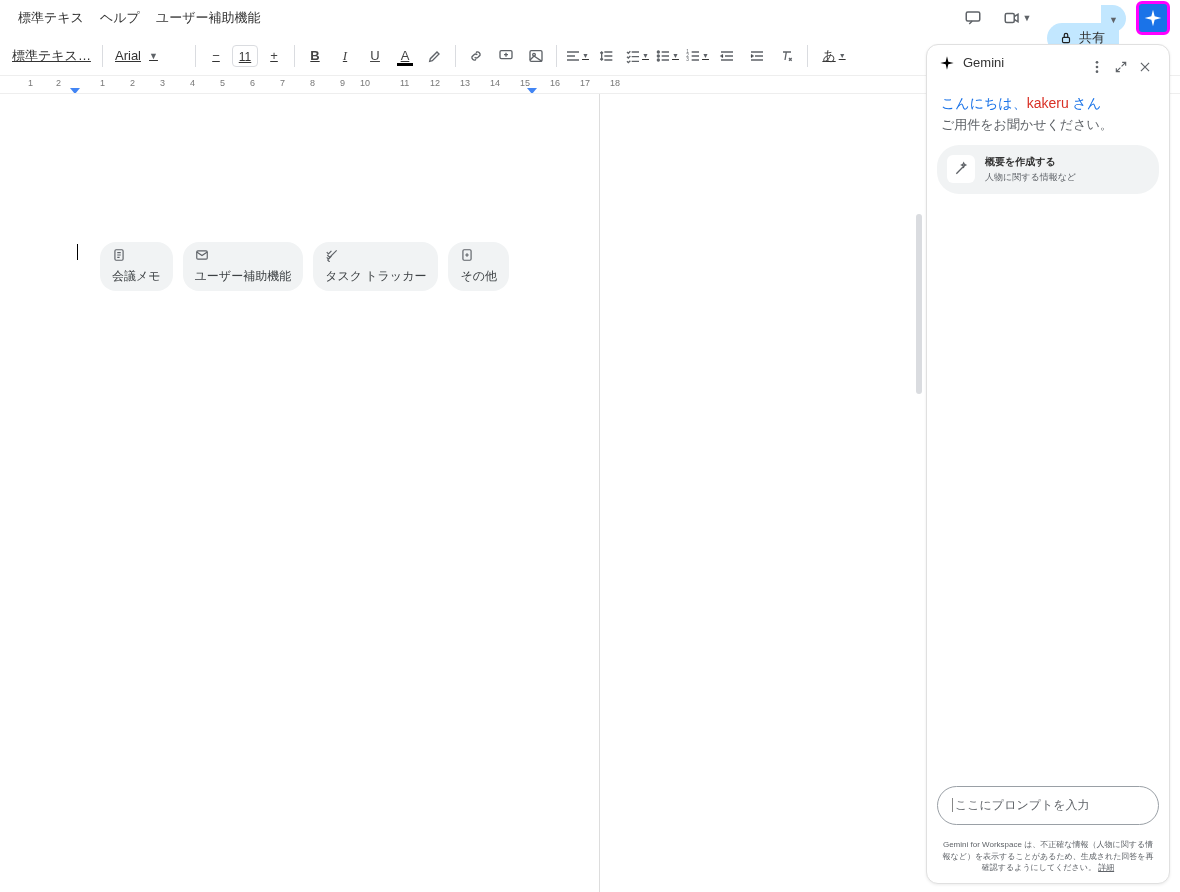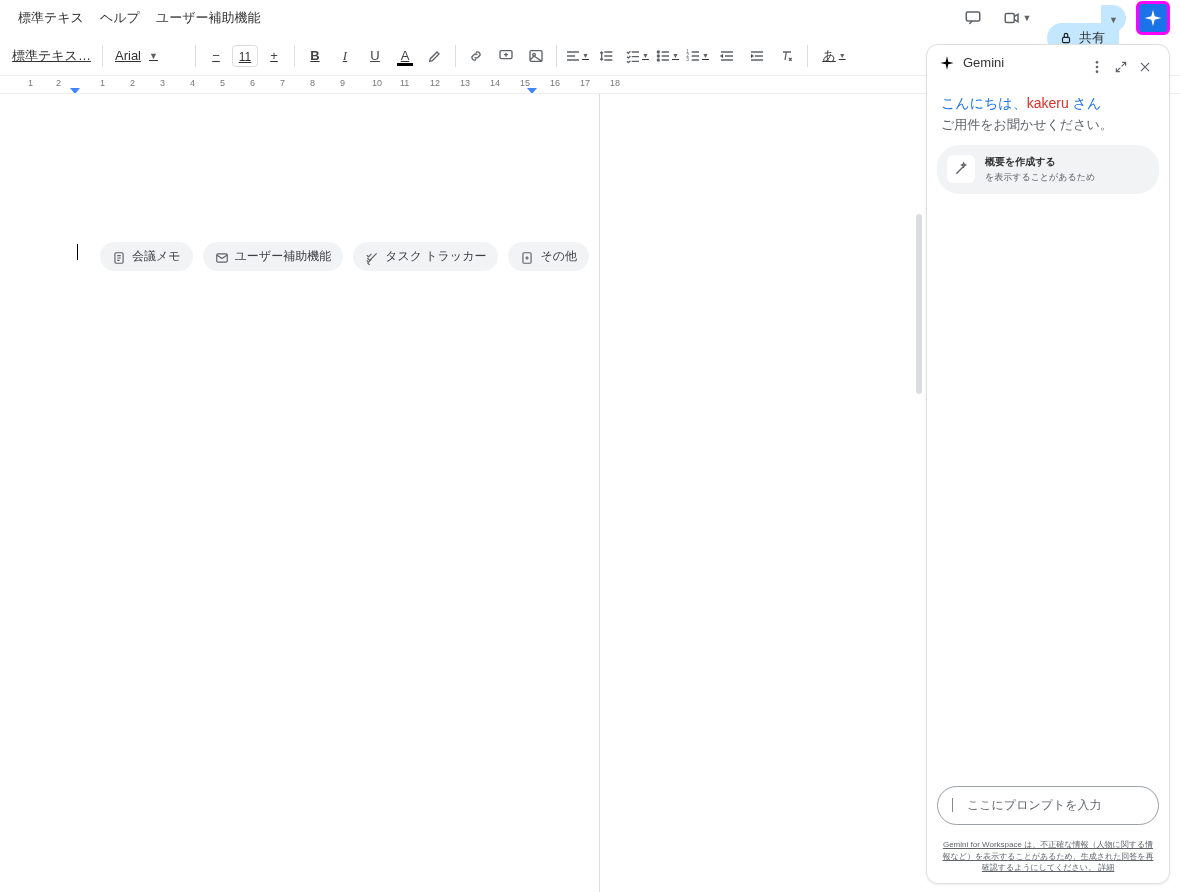--- a/index.html
+++ b/index.html
@@ -157,27 +157,28 @@
     position:absolute;
     left: 77px; top: 150px;
     width:1px; height:16px; background:#000;
   }
   .chips-row {
     position:absolute;
     left: 100px; top: 148px;
     display:flex; gap:10px;
   }
   .chip {
-    display:flex; align-items:flex-end; gap:6px;
+    display:flex; align-items:flex-start; gap:6px;
     background:#f1f3f4;
     border-radius:16px;
     padding: 6px 12px;
     font-size:12px;
     cursor:pointer;
     color:#3c4043;
+    flex-direction:column;
   }
   .chip svg { width:14px; height:14px; }
   
   .side-panel {
     position:absolute;
     top: 44px;
     right: 10px;
     width: 244px;
     height: 840px;
     background:#fff;
@@ -223,21 +224,20 @@
     padding:10px 14px;
     font-size:12px;
     color:#5f6368;
   }
   .sp-disclaimer {
     font-size:8px;
     color:#5f6368;
     text-align:center;
     padding:4px 14px 10px;
     line-height:1.4;
-    text-decoration:underline;
   }
   .sp-disclaimer .link { text-decoration:underline; cursor:pointer; }
   
   .scroll-hint {
     position:absolute;
     right: 258px;
     top: 120px;
     width:6px; height:180px;
     background:#dadce0;
     border-radius:3px;
@@ -405,21 +405,21 @@
   <span class="tick-label" style="left:56px">2</span>
   <span class="tick-label" style="left:100px">1</span>
   <span class="tick-label" style="left:130px">2</span>
   <span class="tick-label" style="left:160px">3</span>
   <span class="tick-label" style="left:190px">4</span>
   <span class="tick-label" style="left:220px">5</span>
   <span class="tick-label" style="left:250px">6</span>
   <span class="tick-label" style="left:280px">7</span>
   <span class="tick-label" style="left:310px">8</span>
   <span class="tick-label" style="left:340px">9</span>
-  <span class="tick-label" style="left:372px">10</span>
+  <span class="tick-label" style="left:360px">10</span>
   <span class="tick-label" style="left:400px">11</span>
   <span class="tick-label" style="left:430px">12</span>
   <span class="tick-label" style="left:460px">13</span>
   <span class="tick-label" style="left:490px">14</span>
   <span class="tick-label" style="left:520px">15</span>
   <span class="tick-label" style="left:550px">16</span>
   <span class="tick-label" style="left:580px">17</span>
   <span class="tick-label" style="left:610px">18</span>
   <div class="left-marker" style="left:70px"></div>
   <div class="right-marker" style="left:527px"></div>
@@ -494,26 +494,26 @@
   </div>
   <div class="sp-cards">
     <div class="sp-card">
       <div class="cicon">
         <svg width="16" height="16" viewBox="0 0 24 24" fill="none" stroke="#5f6368" stroke-width="2">
             <path d="M5 19L19 5M16 3l1 2 2 1-2 1-1 2-1-2-2-1 2-1z"></path>
           </svg>
       </div>
       <div>
         <div class="ctitle">概要を作成する</div>
-        <div class="csub">を表示することがあるため</div>
+        <div class="csub">人物に関する情報など</div>
       </div>
     </div>
   </div>
   <div class="sp-input-area">
     <div class="sp-input">
-      <span style="border-left:1px solid #888; padding-left:14px">ここにプロンプトを入力</span>
+      <span style="border-left:1px solid #888; padding-left:2px">ここにプロンプトを入力</span>
     </div>
   </div>
   <div class="sp-disclaimer">
     <span>Gemini for Workspace は、不正確な情報（人物に関する情報など）を表示することがあるため、生成された回答を再確認するようにしてください。</span>
     <span class="link">詳細</span>
   </div>
 </div>
 
 </body></html>

